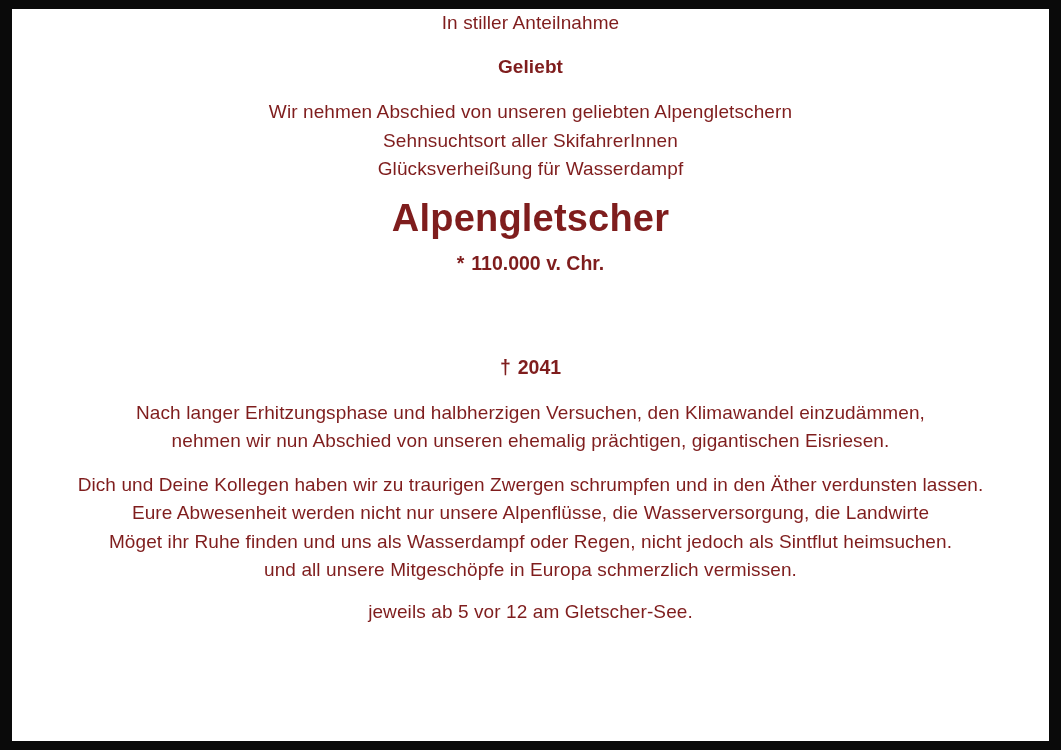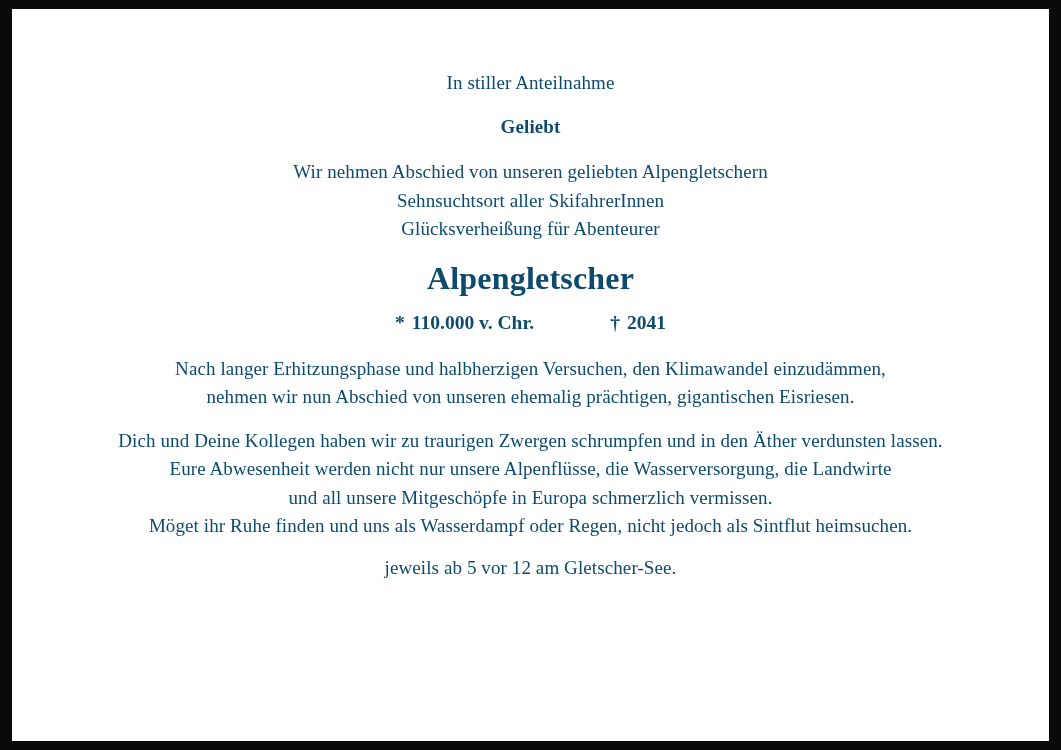--- a/index.html
+++ b/index.html
@@ -16,60 +16,59 @@
     inset: 0;
     background: #0a0a0a;
   }
   .card {
     position: absolute;
     top: 9px;
     bottom: 9px;
     left: 12px;
     right: 12px;
     background: #ffffff;
-    color: #0c4a6e;
+    color: #7f1d1d;
     text-align: center;
     box-sizing: border-box;
-    padding-top: 60px;
     overflow: hidden;
-    font-family: Liberation Serif, serif;
   }
   .line {
     font-size: 19px;
     line-height: 28.5px;
     font-weight: 400;
     letter-spacing: 0.1px;
   }
   .intro {
     margin-bottom: 15px;
   }
   .epithets .line {
     font-weight: 700;
   }
   .epithets {
     margin-bottom: 17px;
   }
   .farewell {
     margin-bottom: 12px;
   }
   .deceased-name {
-    font-size: 32px;
+    font-size: 38px;
     line-height: 44px;
     font-weight: 700;
     letter-spacing: 0.2px;
     margin: 0 0 9px 0;
   }
   .dates {
     display: flex;
     justify-content: center;
     gap: 76px;
     font-size: 19.5px;
     line-height: 28px;
     font-weight: 700;
     margin-bottom: 18px;
+    flex-direction: column;
   }
   .dates .sym {
     margin-right: 7px;
   }
   .paragraph {
     margin-bottom: 15px;
   }
   .paragraph.last {
     margin-bottom: 0;
   }
@@ -85,21 +84,21 @@
 
     <div class="line intro">In stiller Anteilnahme</div>
 
     <div class="epithets">
       <div class="line">Geliebt</div>
     </div>
 
     <div class="farewell">
       <div class="line">Wir nehmen Abschied von unseren geliebten Alpengletschern</div>
       <div class="line">Sehnsuchtsort aller SkifahrerInnen</div>
-      <div class="line">Glücksverheißung für Abenteurer</div>
+      <div class="line">Glücksverheißung für Wasserdampf</div>
     </div>
 
     <div class="deceased-name">Alpengletscher</div>
 
     <div class="dates">
       <div>
         <span class="sym">*</span><span>110.000 v. Chr.</span>
       </div>
       <div>
         <span class="sym">†</span><span>2041</span>
@@ -107,22 +106,22 @@
     </div>
 
     <div class="paragraph">
       <div class="line">Nach langer Erhitzungsphase und halbherzigen Versuchen, den Klimawandel einzudämmen,</div>
       <div class="line">nehmen wir nun Abschied von unseren ehemalig prächtigen, gigantischen Eisriesen.</div>
     </div>
 
     <div class="paragraph">
       <div class="line">Dich und Deine Kollegen haben wir zu traurigen Zwergen schrumpfen und in den Äther verdunsten lassen.</div>
       <div class="line">Eure Abwesenheit werden nicht nur unsere Alpenflüsse, die Wasserversorgung, die Landwirte</div>
+      <div class="line">Möget ihr Ruhe finden und uns als Wasserdampf oder Regen, nicht jedoch als Sintflut heimsuchen.</div>
       <div class="line">und all unsere Mitgeschöpfe in Europa schmerzlich vermissen.</div>
-      <div class="line">Möget ihr Ruhe finden und uns als Wasserdampf oder Regen, nicht jedoch als Sintflut heimsuchen.</div>
     </div>
 
     <div class="paragraph p3 last">
       <div class="line">jeweils ab 5 vor 12 am Gletscher-See.</div>
     </div>
 
   </div>
 </div>
 
 </body></html>

